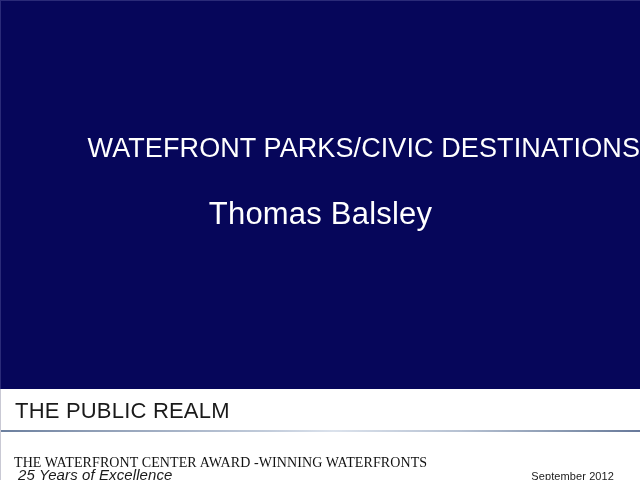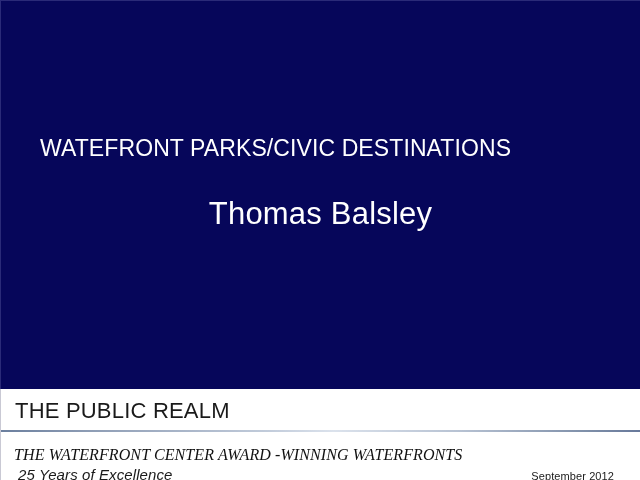--- a/index.html
+++ b/index.html
@@ -45,29 +45,28 @@
     right: 0;
     top: 0;
     height: 389px;
   }
 
   .slide-title {
     position: absolute;
     left: 0;
     right: 0;
     top: 131px;
-    text-align: left;
+    text-align: right;
     color: #ffffff;
     font-family: "Liberation Sans", sans-serif;
-    font-size: 23px;
+    font-size: 27px;
     font-weight: 400;
     letter-spacing: 0.1px;
     line-height: 32px;
     white-space: nowrap;
-    margin-left: 39px;
   }
 
   .slide-subtitle {
     position: absolute;
     left: 0;
     right: 0;
     top: 198px;
     text-align: center;
     color: #ffffff;
     font-family: "Liberation Sans", sans-serif;
@@ -115,29 +114,28 @@
                 #c2ccdb 42%,
                 #dbe2ec 52%,
                 #b6c1d2 72%,
                 #7d8ea8 92%,
                 #67789a 100%);
   }
 
   .footer-org {
     position: absolute;
     left: 13px;
-    top: 56px;
+    top: 64px;
     color: #111111;
     font-family: "Liberation Serif", serif;
-    font-size: 16px;
+    font-size: 14px;
     font-weight: 400;
     letter-spacing: 0.1px;
     line-height: 20px;
     white-space: nowrap;
-    font-style: italic;
   }
 
   .footer-tagline {
     position: absolute;
     left: 17px;
     top: 77px;
     color: #1a1a1a;
     font-family: "Liberation Sans", sans-serif;
     font-style: italic;
     font-size: 15px;

